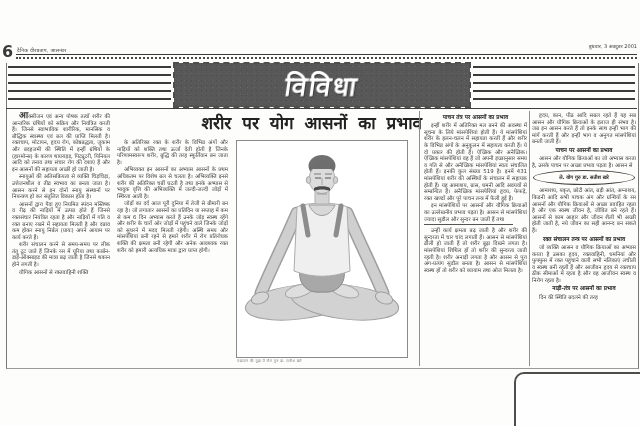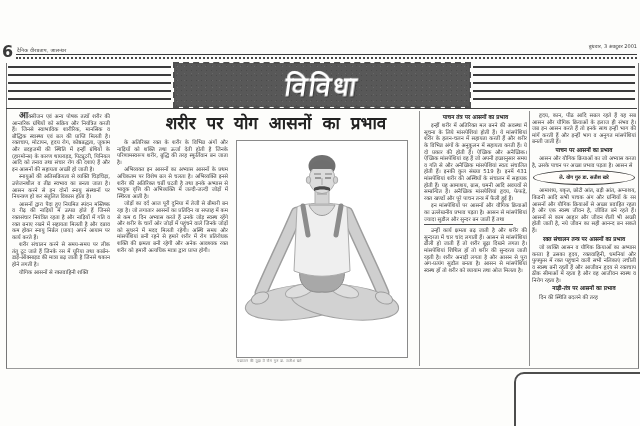--- a/index.html
+++ b/index.html
@@ -24,21 +24,21 @@
   .flank.right{margin-left:3px;}
   .banner-box{width:296px;background-color:#585858;
     background-image:radial-gradient(#4a4a4a 18%,transparent 19%),radial-gradient(#676767 16%,transparent 17%);
     background-size:5px 5px,7px 7px;
     outline:2px dashed #4f4f4f;outline-offset:-1px;
     display:flex;align-items:center;justify-content:center;}
   .banner-title{display:inline-block;transform:skewX(-8deg);font-size:27px;font-weight:bold;color:#fff;
     letter-spacing:2px;text-shadow:1px 1px 0 #2e2e2e;filter:blur(.2px);}
 
   
-  .headline{position:absolute;left:130px;top:110px;width:292px;text-align:center;font-size:17px;line-height:26px;
+  .headline{position:absolute;left:130px;top:110px;width:292px;text-align:right;font-size:17px;line-height:26px;
     font-weight:bold;color:#222;word-spacing:5px;white-space:nowrap;filter:blur(.25px);}
 
   
   .coltext p{margin:0 0 1px;text-indent:7px;}
   .colbox{position:absolute;font-size:5.4px;line-height:6.6px;text-align:justify;color:#383838;
     overflow:hidden;filter:blur(.25px);}
   .col1{left:12px;top:112px;width:98px;height:253px;}
   .col1 .coltext p:first-child::first-letter{font-size:9px;font-weight:bold;}
   .col2{left:117px;top:139px;width:111px;height:226px;}
   .col4{left:424px;top:112px;width:103px;height:253px;}

